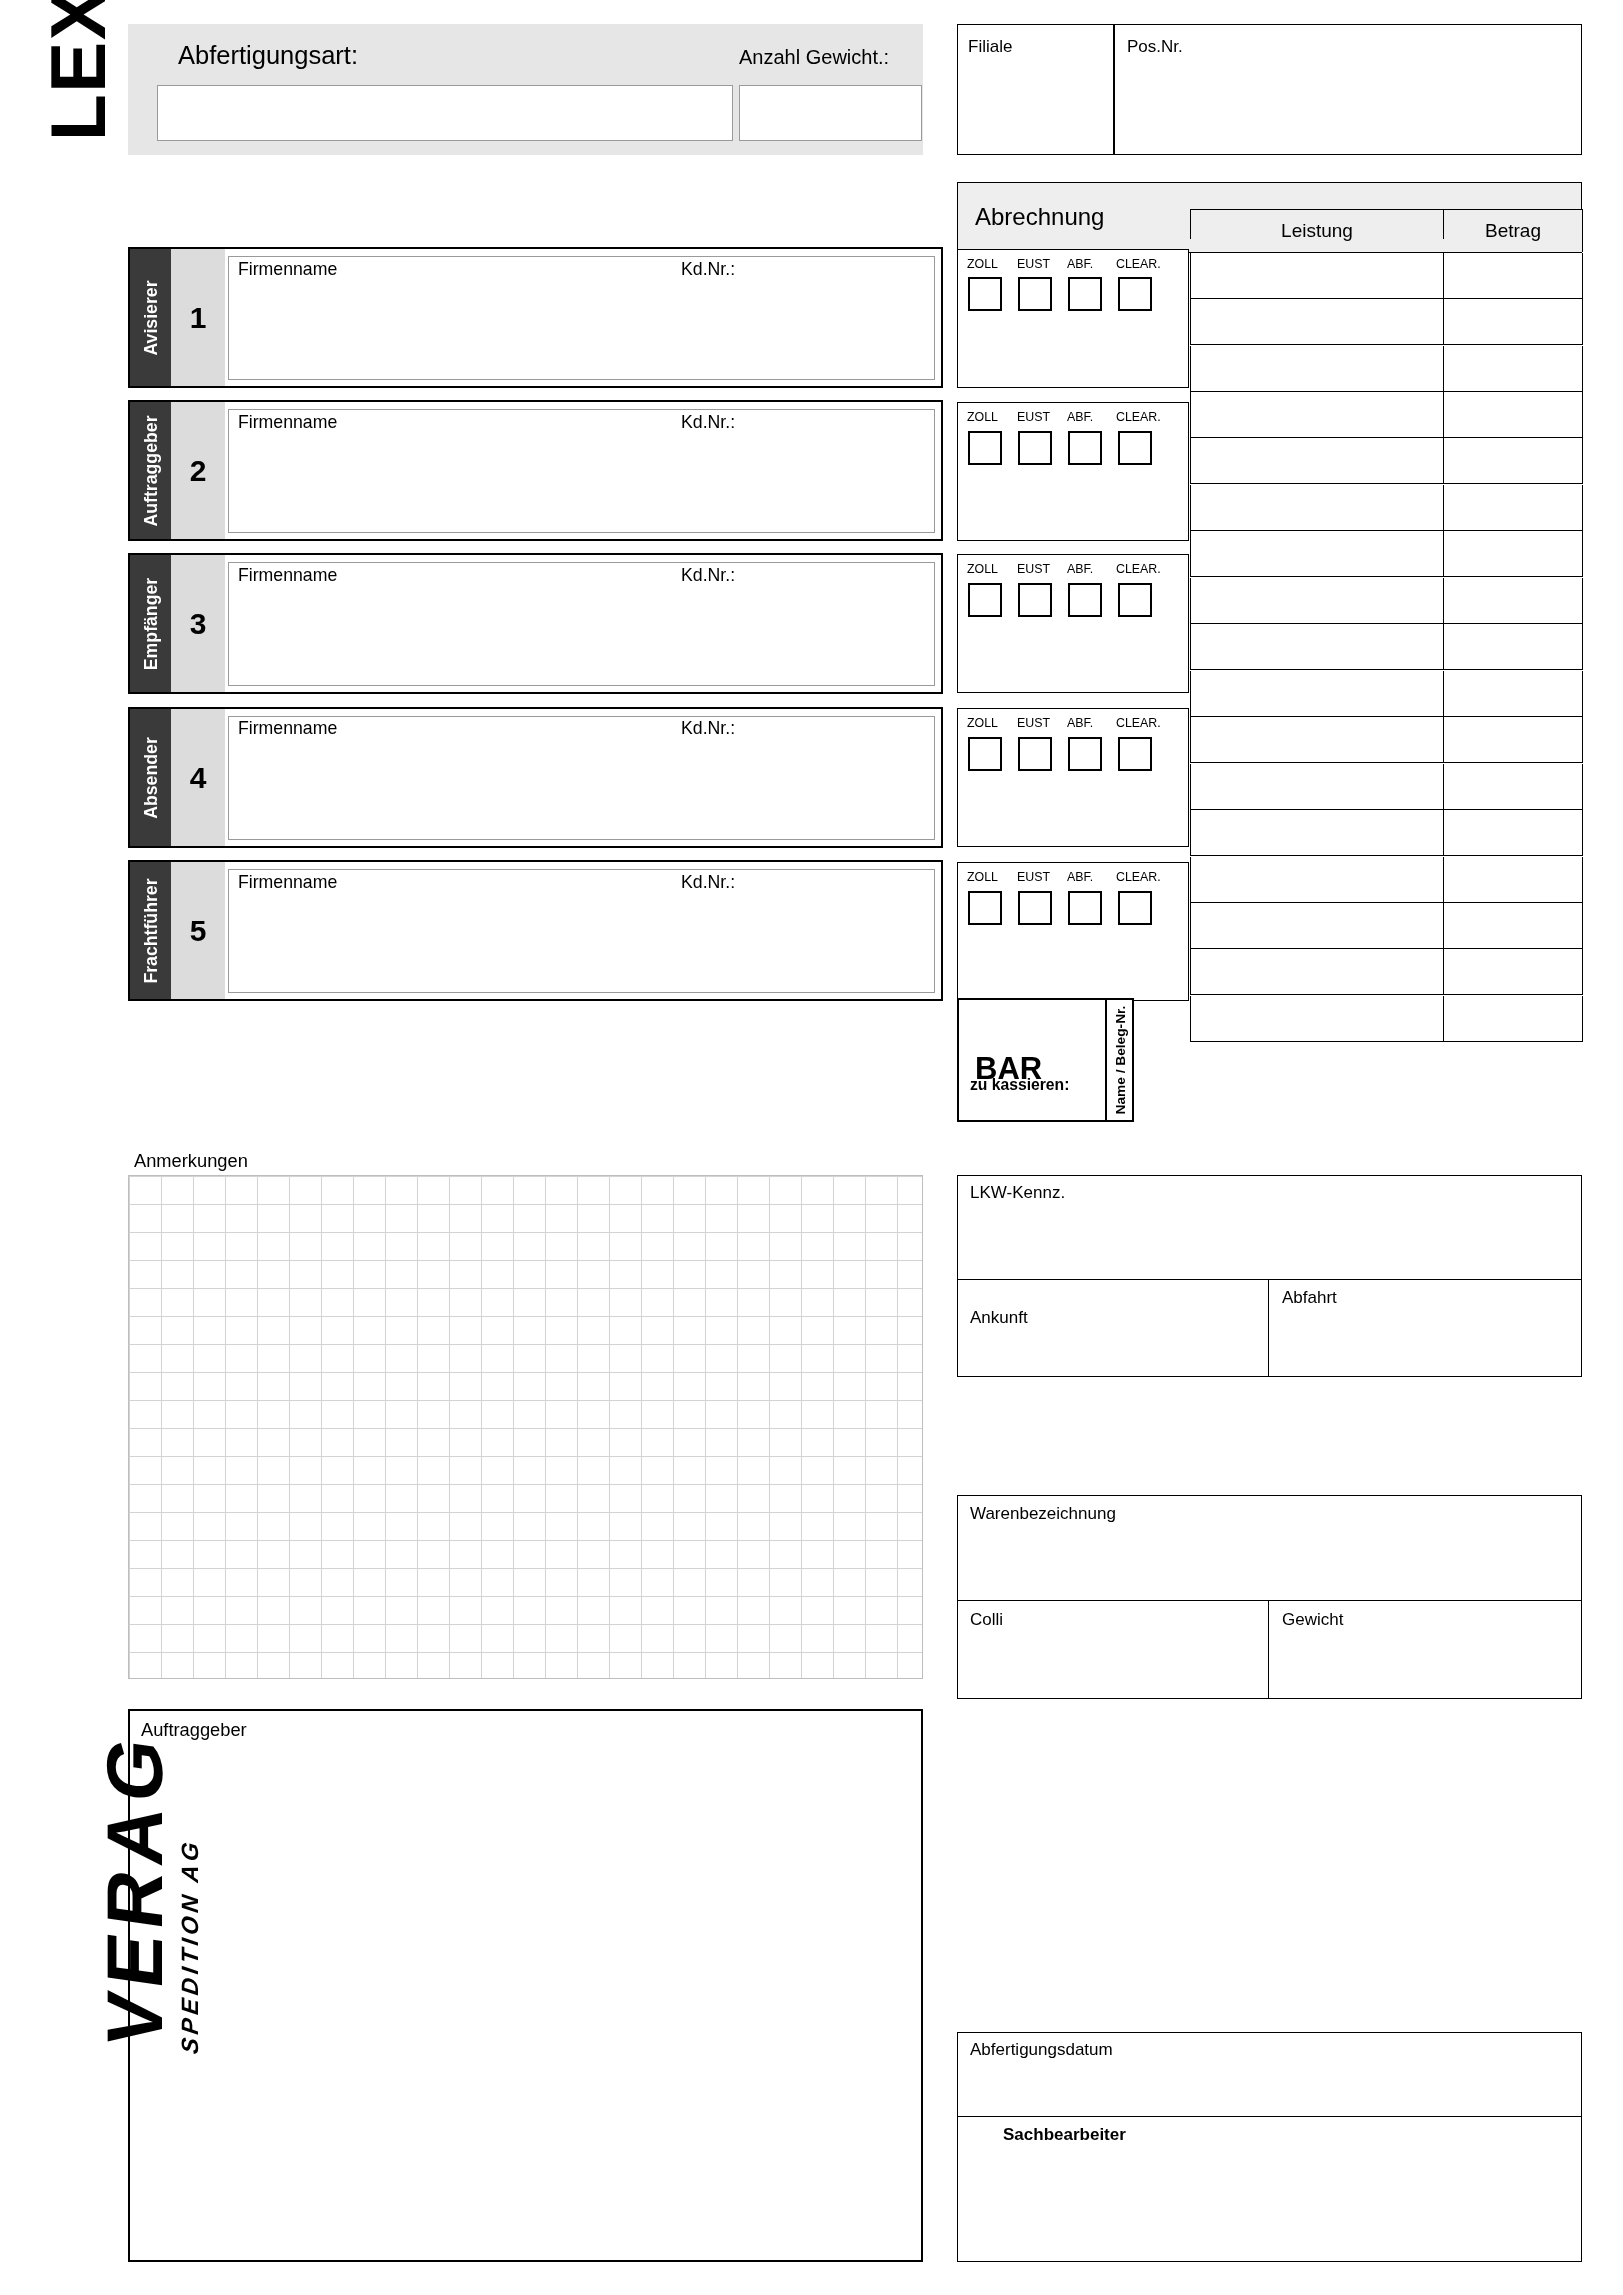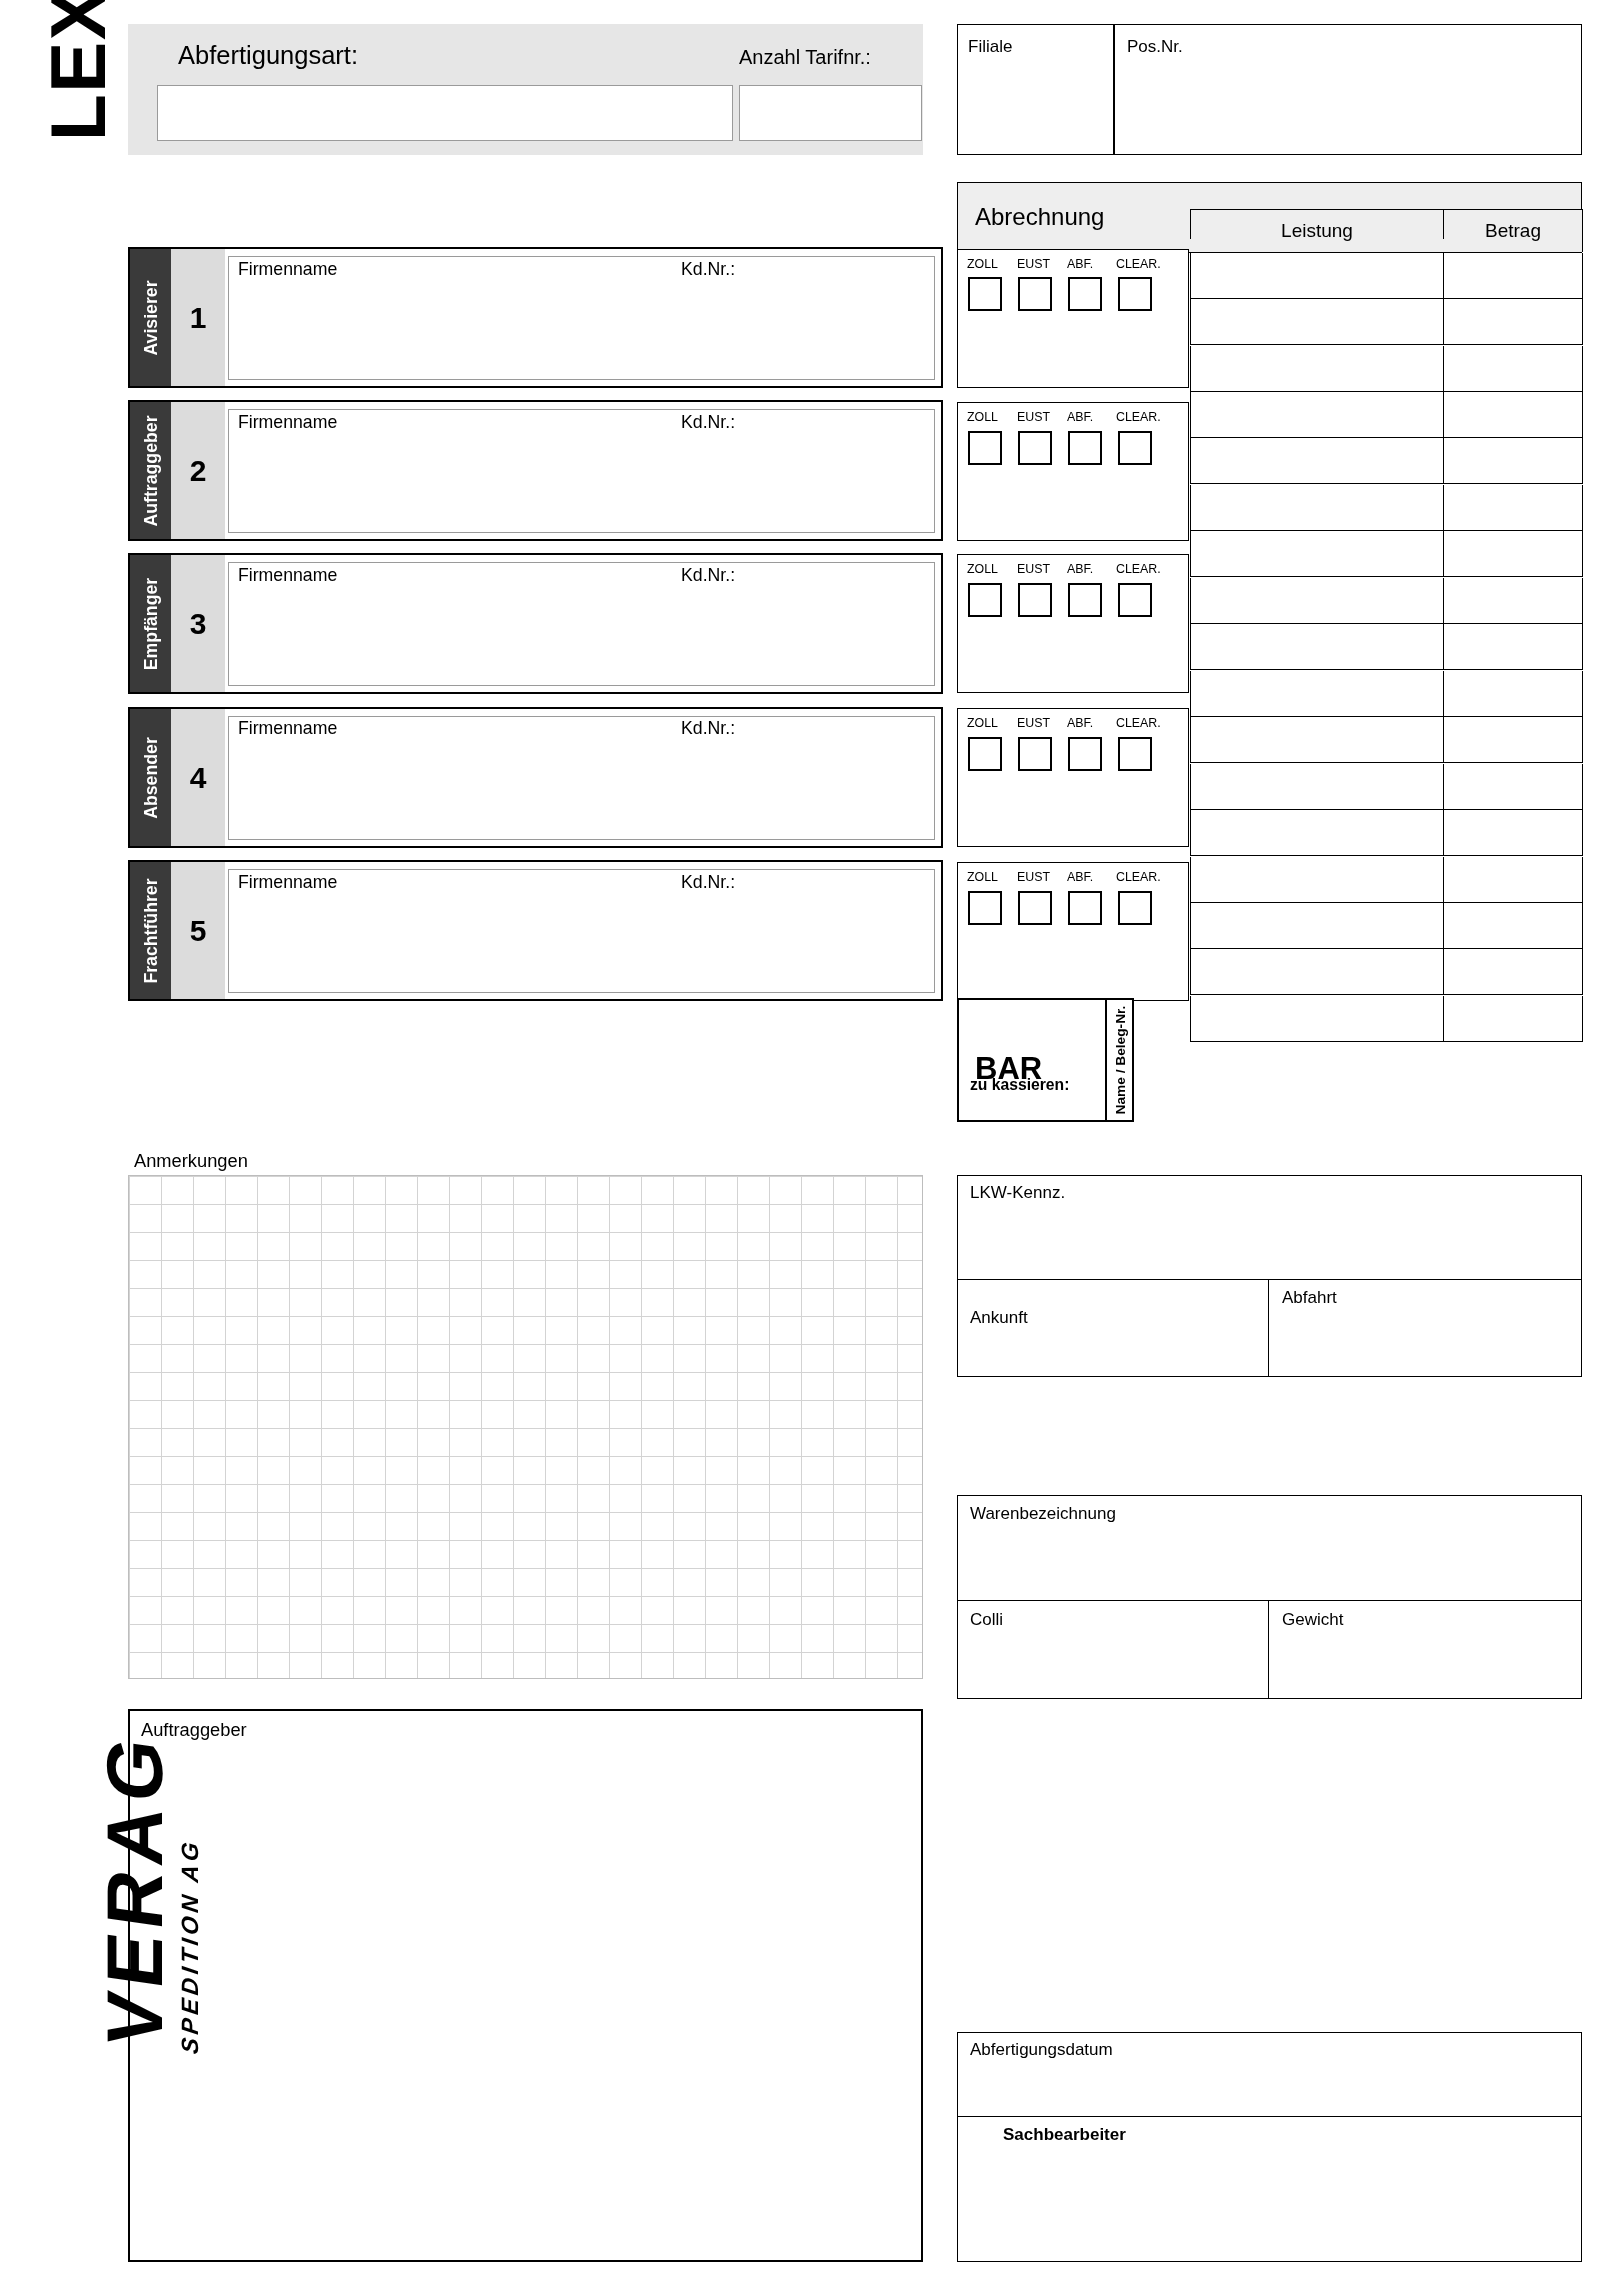--- a/index.html
+++ b/index.html
@@ -152,21 +152,21 @@
   <div class="abs verag-logo">
     <div class="verag-inner">
       <div class="verag-main">VERAG</div>
       <div class="verag-sub">SPEDITION AG</div>
     </div>
   </div>
 
   <div class="abs" id="abf-band"></div>
   <div class="abs lbl" id="abf-title">Abfertigungsart:</div>
   <div class="abs" id="abf-input"></div>
-  <div class="abs lbl" id="anz-title">Anzahl Tarifnr.:</div>
+  <div class="abs lbl" id="anz-title">Anzahl Gewicht.:</div>
   <div class="abs" id="anz-input"></div>
 
   <div class="abs box" id="fil-box"></div>
   <div class="abs lbl" id="fil-lbl">Filiale</div>
   <div class="abs box" id="pos-box"></div>
   <div class="abs lbl" id="pos-lbl">Pos.Nr.</div>
 
   <div class="abs" id="abrech-box"></div>
   <div class="abs" id="abrech-title">Abrechnung</div>
   <div class="abs hdr-text" id="leist-cell">Leistung</div>

